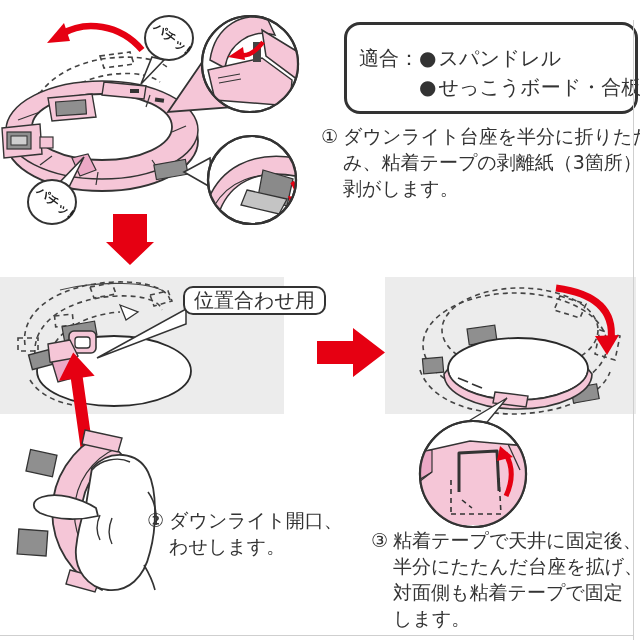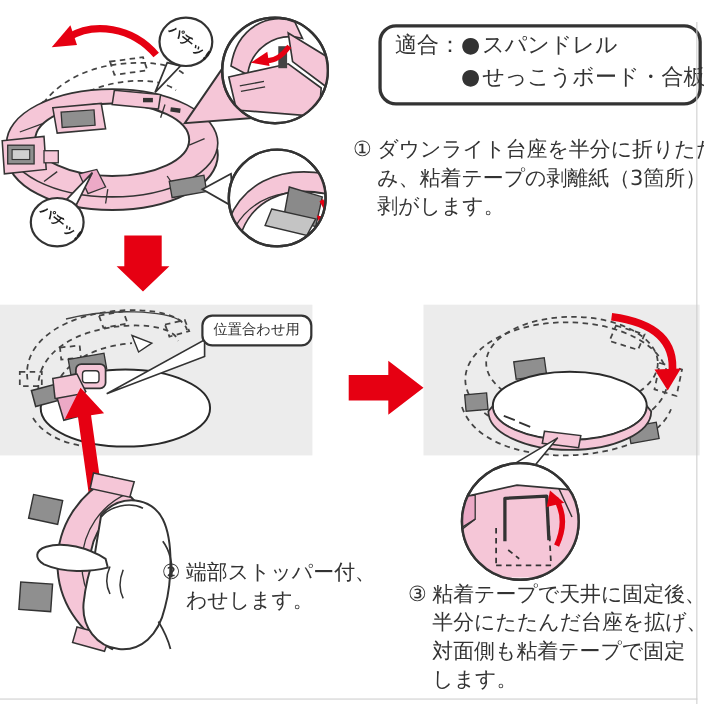--- a/index.html
+++ b/index.html
@@ -9,36 +9,36 @@
     overflow:hidden;
   }
   .panel{position:absolute;background:#ECECEC;z-index:0;}
   #panel-left{left:0;top:277px;width:284px;height:137px;}
   #panel-right{left:385px;top:277px;width:251px;height:137px;}
   svg.scene{position:absolute;z-index:1;}
   
   #compat-box{
     position:absolute;left:344px;top:22px;width:270px;
     border:3px solid #333;border-radius:16px;background:#fff;
-    padding:1px 6px 9px 12px;font-size:20px;line-height:29px;z-index:2;
+    padding:19px 6px 9px 12px;font-size:20px;line-height:29px;z-index:2;
     white-space:nowrap;
   }
   #compat-box .indent{padding-left:60px;text-align:right;}
   #compat-box .bullet{margin-right:2px;}
   
   .step{position:absolute;display:flex;font-size:19px;line-height:26px;z-index:2;white-space:nowrap;}
   .step .num{width:22px;flex:none;}
   #step1{left:321px;top:123px;}
   #step2{left:147px;top:507px;}
   #step3{left:371px;top:527px;}
   
   #stopper-note{
     position:absolute;left:183px;top:286px;background:#fff;
     border:2px solid #333;border-radius:10px;padding:2px 9px;
-    font-size:13px;line-height:21px;z-index:5;white-space:nowrap;
+    font-size:20px;line-height:21px;z-index:5;white-space:nowrap;
   }
   
   .page-edge{position:absolute;background:#CFCFCF;z-index:6;}
   #edge-right{left:633px;top:20px;width:1px;height:620px;}
   #edge-bottom{left:0;top:635px;width:634px;height:1px;}
 </style>
 </head>
 <body>
 
 <div id="panel-left" class="panel"></div>
@@ -272,21 +272,21 @@
   <div class="lines">
     <div>ダウンライト台座を半分に折りたた</div>
     <div>み、粘着テープの剥離紙（3箇所）を</div>
     <div>剥がします。</div>
   </div>
 </div>
 
 <div class="step" id="step2">
   <span class="num">②</span>
   <div class="lines">
-    <div>端部ストッパー付、</div>
+    <div>ダウンライト開口、</div>
     <div>わせします。</div>
   </div>
 </div>
 
 <div class="step" id="step3">
   <span class="num">③</span>
   <div class="lines">
     <div>粘着テープで天井に固定後、</div>
     <div>半分にたたんだ台座を拡げ、</div>
     <div>対面側も粘着テープで固定</div>

